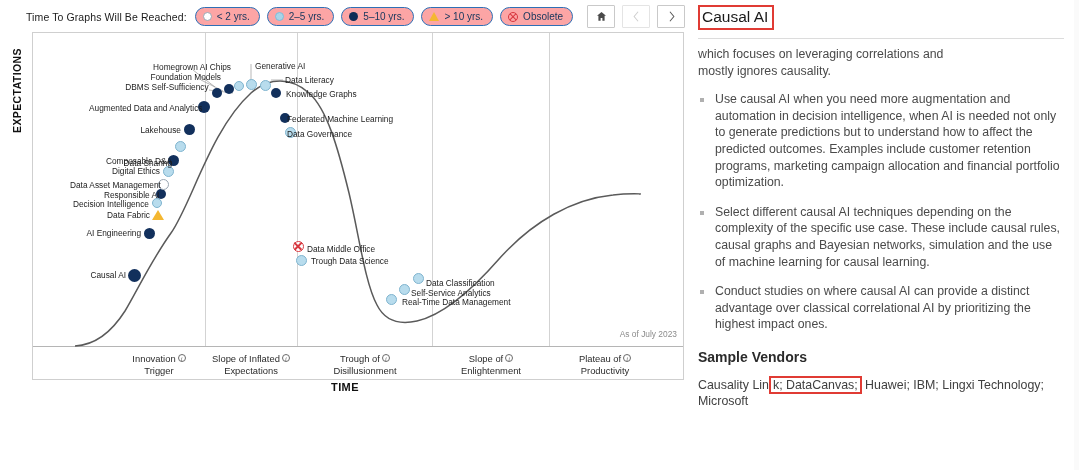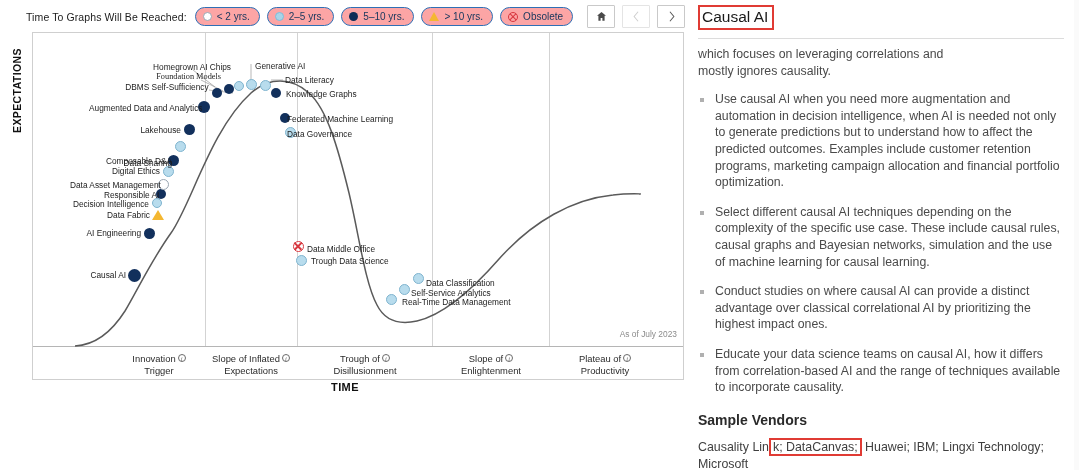--- a/index.html
+++ b/index.html
@@ -265,21 +265,21 @@
           <div class="pt-label r" style="left: 73px; top: 123px; width: 59px;">Composable D&amp;A</div>
           <div class="dot light" title="Data Sharing" style="width: 11px; height: 11px; left: 141.5px; top: 107.5px;"></div>
           <div class="pt-label r" style="left: 85px; top: 109px; width: 54px; margin-top: 16px;">Data Sharing</div>
           <div class="dot dark" title="Lakehouse" style="width: 11px; height: 11px; left: 150.5px; top: 90.5px;"></div>
           <div class="pt-label r" style="left: 107px; top: 92px; width: 41px;">Lakehouse</div>
           <div class="dot dark" title="Augmented Data and Analytics" style="width: 12px; height: 12px; left: 165px; top: 68px;"></div>
           <div class="pt-label r" style="left: 56px; top: 70px; width: 108px;">Augmented Data and Analytics</div>
           <div class="dot dark" title="DBMS Self-Sufficiency" style="width: 10px; height: 10px; left: 179px; top: 55px;"></div>
           <div class="pt-label r" style="left: 92px; top: 49px; width: 84px; text-align: center;">DBMS Self-Sufficiency</div>
           <div class="dot dark" title="Foundation Models" style="width: 10px; height: 10px; left: 191px; top: 51px;"></div>
-          <div class="pt-label r" style="left: 97px; top: 39px; width: 91px; font-family: Liberation Serif, serif;">Foundation Models</div>
+          <div class="pt-label r" style="left: 97px; top: 39px; width: 91px;">Foundation Models</div>
           <div class="dot light" title="Homegrown AI Chips" style="width: 10px; height: 10px; left: 201px; top: 48px;"></div>
           <div class="pt-label r" style="left: 92px; top: 29px; width: 106px;">Homegrown AI Chips</div>
           <div class="dot light" title="Generative AI" style="width: 11px; height: 11px; left: 212.5px; top: 45.5px;"></div>
           <div class="pt-label" style="left: 214px; top: 28px; margin-left: 8px;">Generative AI</div>
           <div class="dot light" title="Data Literacy" style="width: 11px; height: 11px; left: 226.5px; top: 46.5px;"></div>
           <div class="pt-label" style="left: 252px; top: 42px;">Data Literacy</div>
           <div class="dot dark" title="Knowledge Graphs" style="width: 10px; height: 10px; left: 238px; top: 55px;"></div>
           <div class="pt-label" style="left: 253px; top: 56px;">Knowledge Graphs</div>
           <div class="dot dark" title="Federated Machine Learning" style="width: 10px; height: 10px; left: 247px; top: 80px;"></div>
           <div class="pt-label" style="left: 254px; top: 81px;">Federated Machine Learning</div>
@@ -304,20 +304,19 @@
   <div id="right-panel">
     <div id="detail-title">Causal AI</div>
     <div id="title-rule"></div>
     <div id="body-scroll">
       <div class="clipped-line">which focuses on leveraging correlations and</div>
       <div class="clipped-line">mostly ignores causality.</div>
       <ul class="bullets">
         <li>Use causal AI when you need more augmentation and automation in decision intelligence, when AI is needed not only to generate predictions but to understand how to affect the predicted outcomes. Examples include customer retention programs, marketing campaign allocation and financial portfolio optimization.</li>
         <li>Select different causal AI techniques depending on the complexity of the specific use case. These include causal rules, causal graphs and Bayesian networks, simulation and the use of machine learning for causal learning.</li>
         <li>Conduct studies on where causal AI can provide a distinct advantage over classical correlational AI by prioritizing the highest impact ones.</li>
-        <li>Educate your data science teams on causal AI, how it differs from correlation-based AI and the range of techniques available to incorporate causality.</li>
       </ul>
       <div id="vendors-heading">Sample Vendors</div>
       <div id="vendors-text"><span>Causality Lin</span><span class="hl-box">k; DataCanvas;</span><span> Huawei; IBM; Lingxi Technology; Microsoft</span></div>
     </div>
     <div id="scrollbar-track"></div>
   </div>
 </div>
 
 </body></html>

